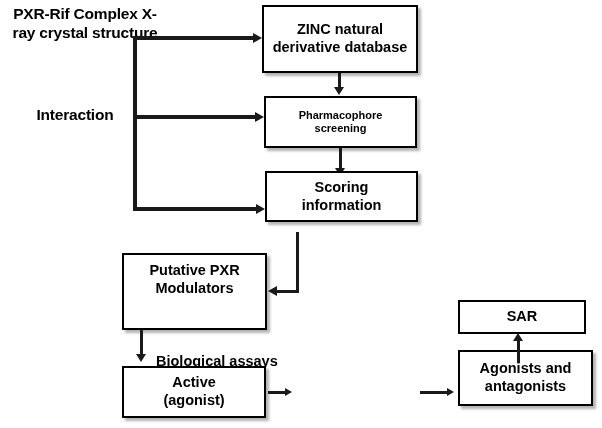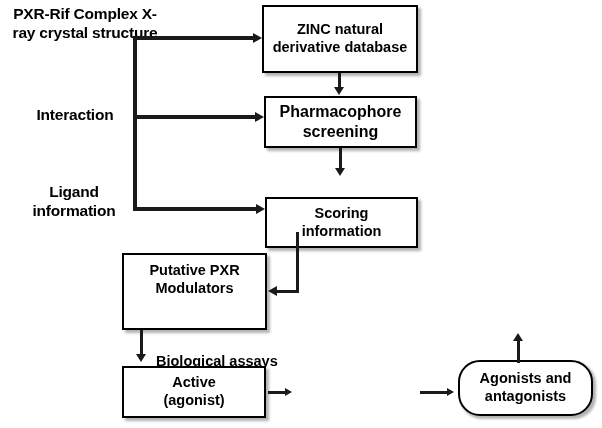--- a/index.html
+++ b/index.html
@@ -106,52 +106,49 @@
 <div id="canvas">
 
   <div class="input-label" style="left:2px; top:5px; width:166px; font-size:15.5px;">
     <span>PXR-Rif Complex X-ray crystal structure</span>
   </div>
 
   <div class="input-label" style="left:20px; top:106px; width:110px; font-size:15.5px; text-align:center;">
     <span>Interaction</span>
   </div>
 
-  <div class="input-label" style="left:18px; top:183px; width:112px; font-size:15.5px;">
-    <span>Ligand information</span>
-  </div>
 
   <div class="line-v" style="left:133px; top:36px; width:4px; height:175px;"></div>
 
   <div class="line-h" style="left:133px; top:36px; width:122px; height:4px;"></div>
   <div class="arrow arrow-right" style="left:253px; top:33px;"></div>
 
   <div class="line-h" style="left:133px; top:115px; width:124px; height:4px;"></div>
   <div class="arrow arrow-right" style="left:255px; top:112px;"></div>
 
   <div class="line-h" style="left:133px; top:207px; width:125px; height:4px;"></div>
   <div class="arrow arrow-right" style="left:256px; top:204px;"></div>
 
   <div class="node" style="left:262px; top:5px; width:156px; height:68px; font-size:14.5px;">
     <span class="node-text">ZINC natural
 derivative database</span>
   </div>
 
   <div class="line-v" style="left:338px; top:73px; width:3px; height:15px;"></div>
   <div class="arrow arrow-down" style="left:334px; top:87px;"></div>
 
-  <div class="node" style="left:264px; top:96px; width:153px; height:52px; font-size:16px;">
+  <div class="node" style="left:264px; top:96px; width:153px; height:52px; font-size:11px;">
     <span class="node-text">Pharmacophore
 screening</span>
   </div>
 
   <div class="line-v" style="left:339px; top:148px; width:3px; height:21px;"></div>
   <div class="arrow arrow-down" style="left:335px; top:168px;"></div>
 
-  <div class="node" style="left:265px; top:197px; width:153px; height:51px; font-size:14.5px;">
+  <div class="node" style="left:265px; top:171px; width:153px; height:51px; font-size:14.5px;">
     <span class="node-text">Scoring
 information</span>
   </div>
 
   <div class="line-v" style="left:296px; top:232px; width:3px; height:60px;"></div>
   <div class="line-h" style="left:277px; top:290px; width:22px; height:3px;"></div>
   <div class="arrow arrow-left" style="left:268px; top:286px;"></div>
 
   <div class="node" style="left:122px; top:253px; width:145px; height:77px; font-size:14.5px; align-items:flex-start; padding-top:7px;">
     <span class="node-text">Putative PXR
@@ -170,22 +167,25 @@
 (agonist)</span>
   </div>
 
   <div class="line-h" style="left:268px; top:391px; width:18px; height:2.5px;"></div>
   <div class="arrow arrow-right thin" style="left:285px; top:388px;"></div>
 
 
   <div class="line-h" style="left:420px; top:391px; width:28px; height:2.5px;"></div>
   <div class="arrow arrow-right thin" style="left:447px; top:388px;"></div>
 
-  <div class="node" style="left:458px; top:360px; width:135px; height:56px; font-size:14.5px;border-radius:22px;">
+  <div class="node" style="left:458px; top:350px; width:135px; height:56px; font-size:14.5px;">
     <span class="node-text">Agonists and
 antagonists</span>
   </div>
 
   <div class="line-v" style="left:517px; top:341px; width:2.5px; height:22px;"></div>
   <div class="arrow arrow-up" style="left:513px; top:333px;"></div>
 
+  <div class="node noshadow" style="left:458px; top:300px; width:128px; height:33px; font-size:14.5px;">
+    <span class="node-text">SAR</span>
+  </div>
 
 </div>
 
 </body></html>

